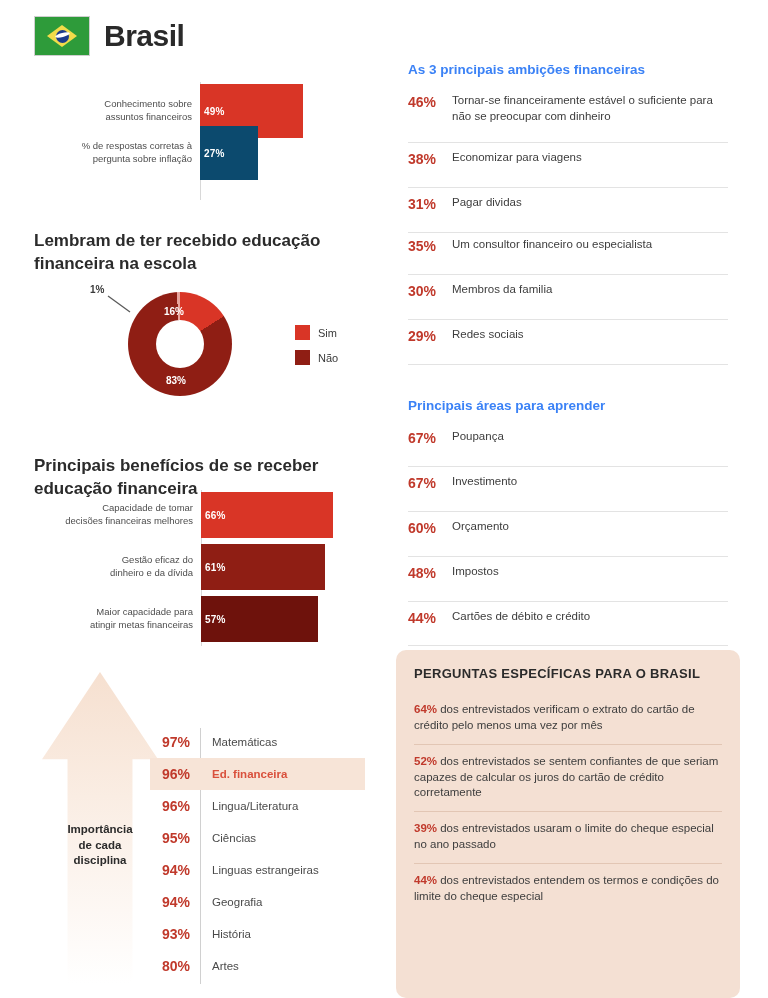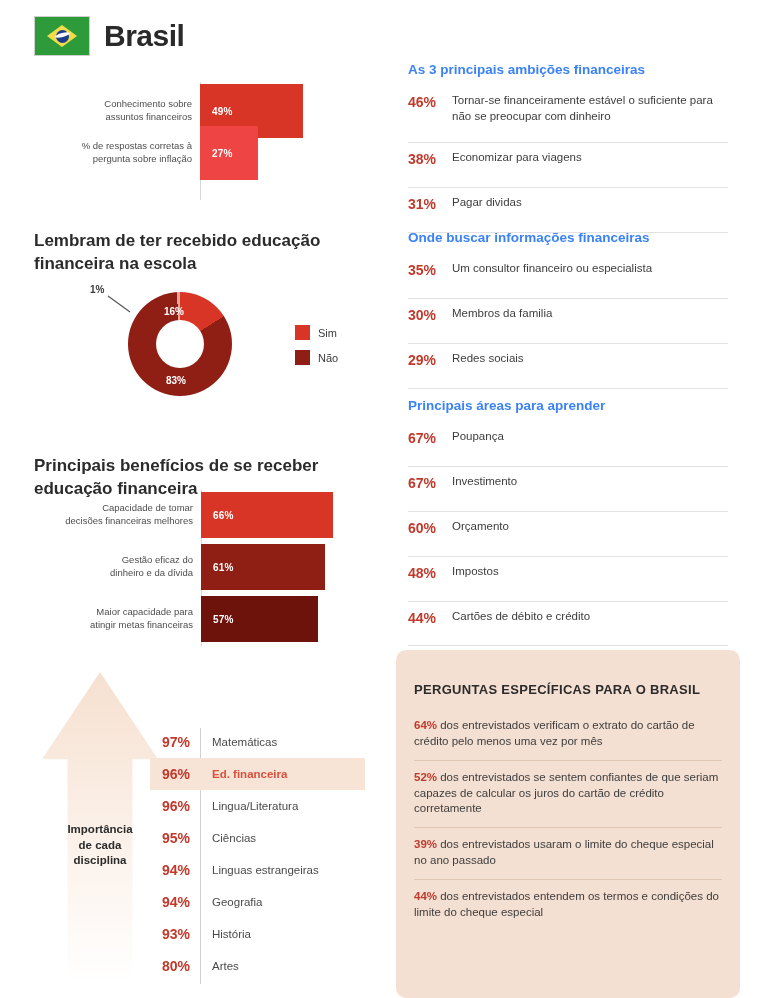--- a/index.html
+++ b/index.html
@@ -51,21 +51,21 @@
   
   .barchart { position: absolute; }
   .barrow { position: relative; display: flex; align-items: center; }
   .barlabel {
     font-size: 9.5px; color: #4d4d4d; text-align: right; line-height: 1.35;
     padding-right: 8px;
   }
   .baraxis { position: absolute; width: 1px; background: #d8d8d8; }
   .bar { position: relative; display: flex; align-items: center; }
   .barval {
-    color: #ffffff; font-size: 10px; font-weight: bold; padding-left: 12px;
+    color: #ffffff; font-size: 10px; font-weight: bold; padding-left: 4px;
     letter-spacing: 0.2px;
   }
 
   
   .donut-wrap { position: absolute; }
   .donut { position: absolute; border-radius: 50%; }
   .donut-hole {
     position: absolute; border-radius: 50%; background: #ffffff;
   }
   .donut-lbl { position: absolute; color: #ffffff; font-size: 10px; font-weight: bold; }
@@ -120,21 +120,21 @@
     flex: 0 0 44px; font-size: 14px; font-weight: bold; color: #C0392B;
     line-height: 1.35;
   }
   .ritem .tx {
     font-size: 11.5px; color: #3d3d3d; line-height: 1.35;
   }
 
   
   .brbox {
     position: absolute; left: 396px; top: 650px; width: 344px; height: 348px;
-    background: #F4E0D3; border-radius: 10px; padding: 32px 18px 0 18px;
+    background: #F4E0D3; border-radius: 10px; padding: 16px 18px 0 18px;
   }
   .brbox h3 {
     font-size: 13px; font-weight: bold; color: #2b2b2b; letter-spacing: 0.3px;
     margin-bottom: 12px;
   }
   .britem {
     border-bottom: 1px solid #E2C6B4; padding: 9px 0 10px 0;
     font-size: 11.5px; color: #3d3d3d; line-height: 1.38;
   }
   .britem:last-child { border-bottom: none; }
@@ -165,21 +165,21 @@
       <div class="bar" style="width:103px; height:54px; background:#D93526;">
         <span class="barval">49%</span>
       </div>
     </div>
 
     <div class="barrow" style="position:absolute; left:0; top:44px; width:320px; height:54px;">
       <div class="barlabel" style="width:160px;">
         <span>% de respostas corretas à</span><br>
         <span>pergunta sobre inflação</span>
       </div>
-      <div class="bar" style="width:58px; height:54px; background:#ef4444;">
+      <div class="bar" style="width:58px; height:54px; background:#0c4a6e;">
         <span class="barval">27%</span>
       </div>
     </div>
   </div>
 
   <div class="sec-title" style="left:34px; top:230px; width:320px;">
     <span>Lembram de ter recebido educação</span><br>
     <span>financeira na escola</span>
   </div>
 
@@ -301,21 +301,20 @@
       <span class="pct">38%</span>
       <span class="tx">Economizar para viagens</span>
     </div>
     <div class="ritem">
       <span class="pct">31%</span>
       <span class="tx">Pagar dividas</span>
     </div>
   </div>
 
   <div class="rlist" style="top:230px;">
-    <h3>Onde buscar informações financeiras</h3>
     <div class="ritem">
       <span class="pct">35%</span>
       <span class="tx">Um consultor financeiro ou especialista</span>
     </div>
     <div class="ritem">
       <span class="pct">30%</span>
       <span class="tx">Membros da familia</span>
     </div>
     <div class="ritem">
       <span class="pct">29%</span>

